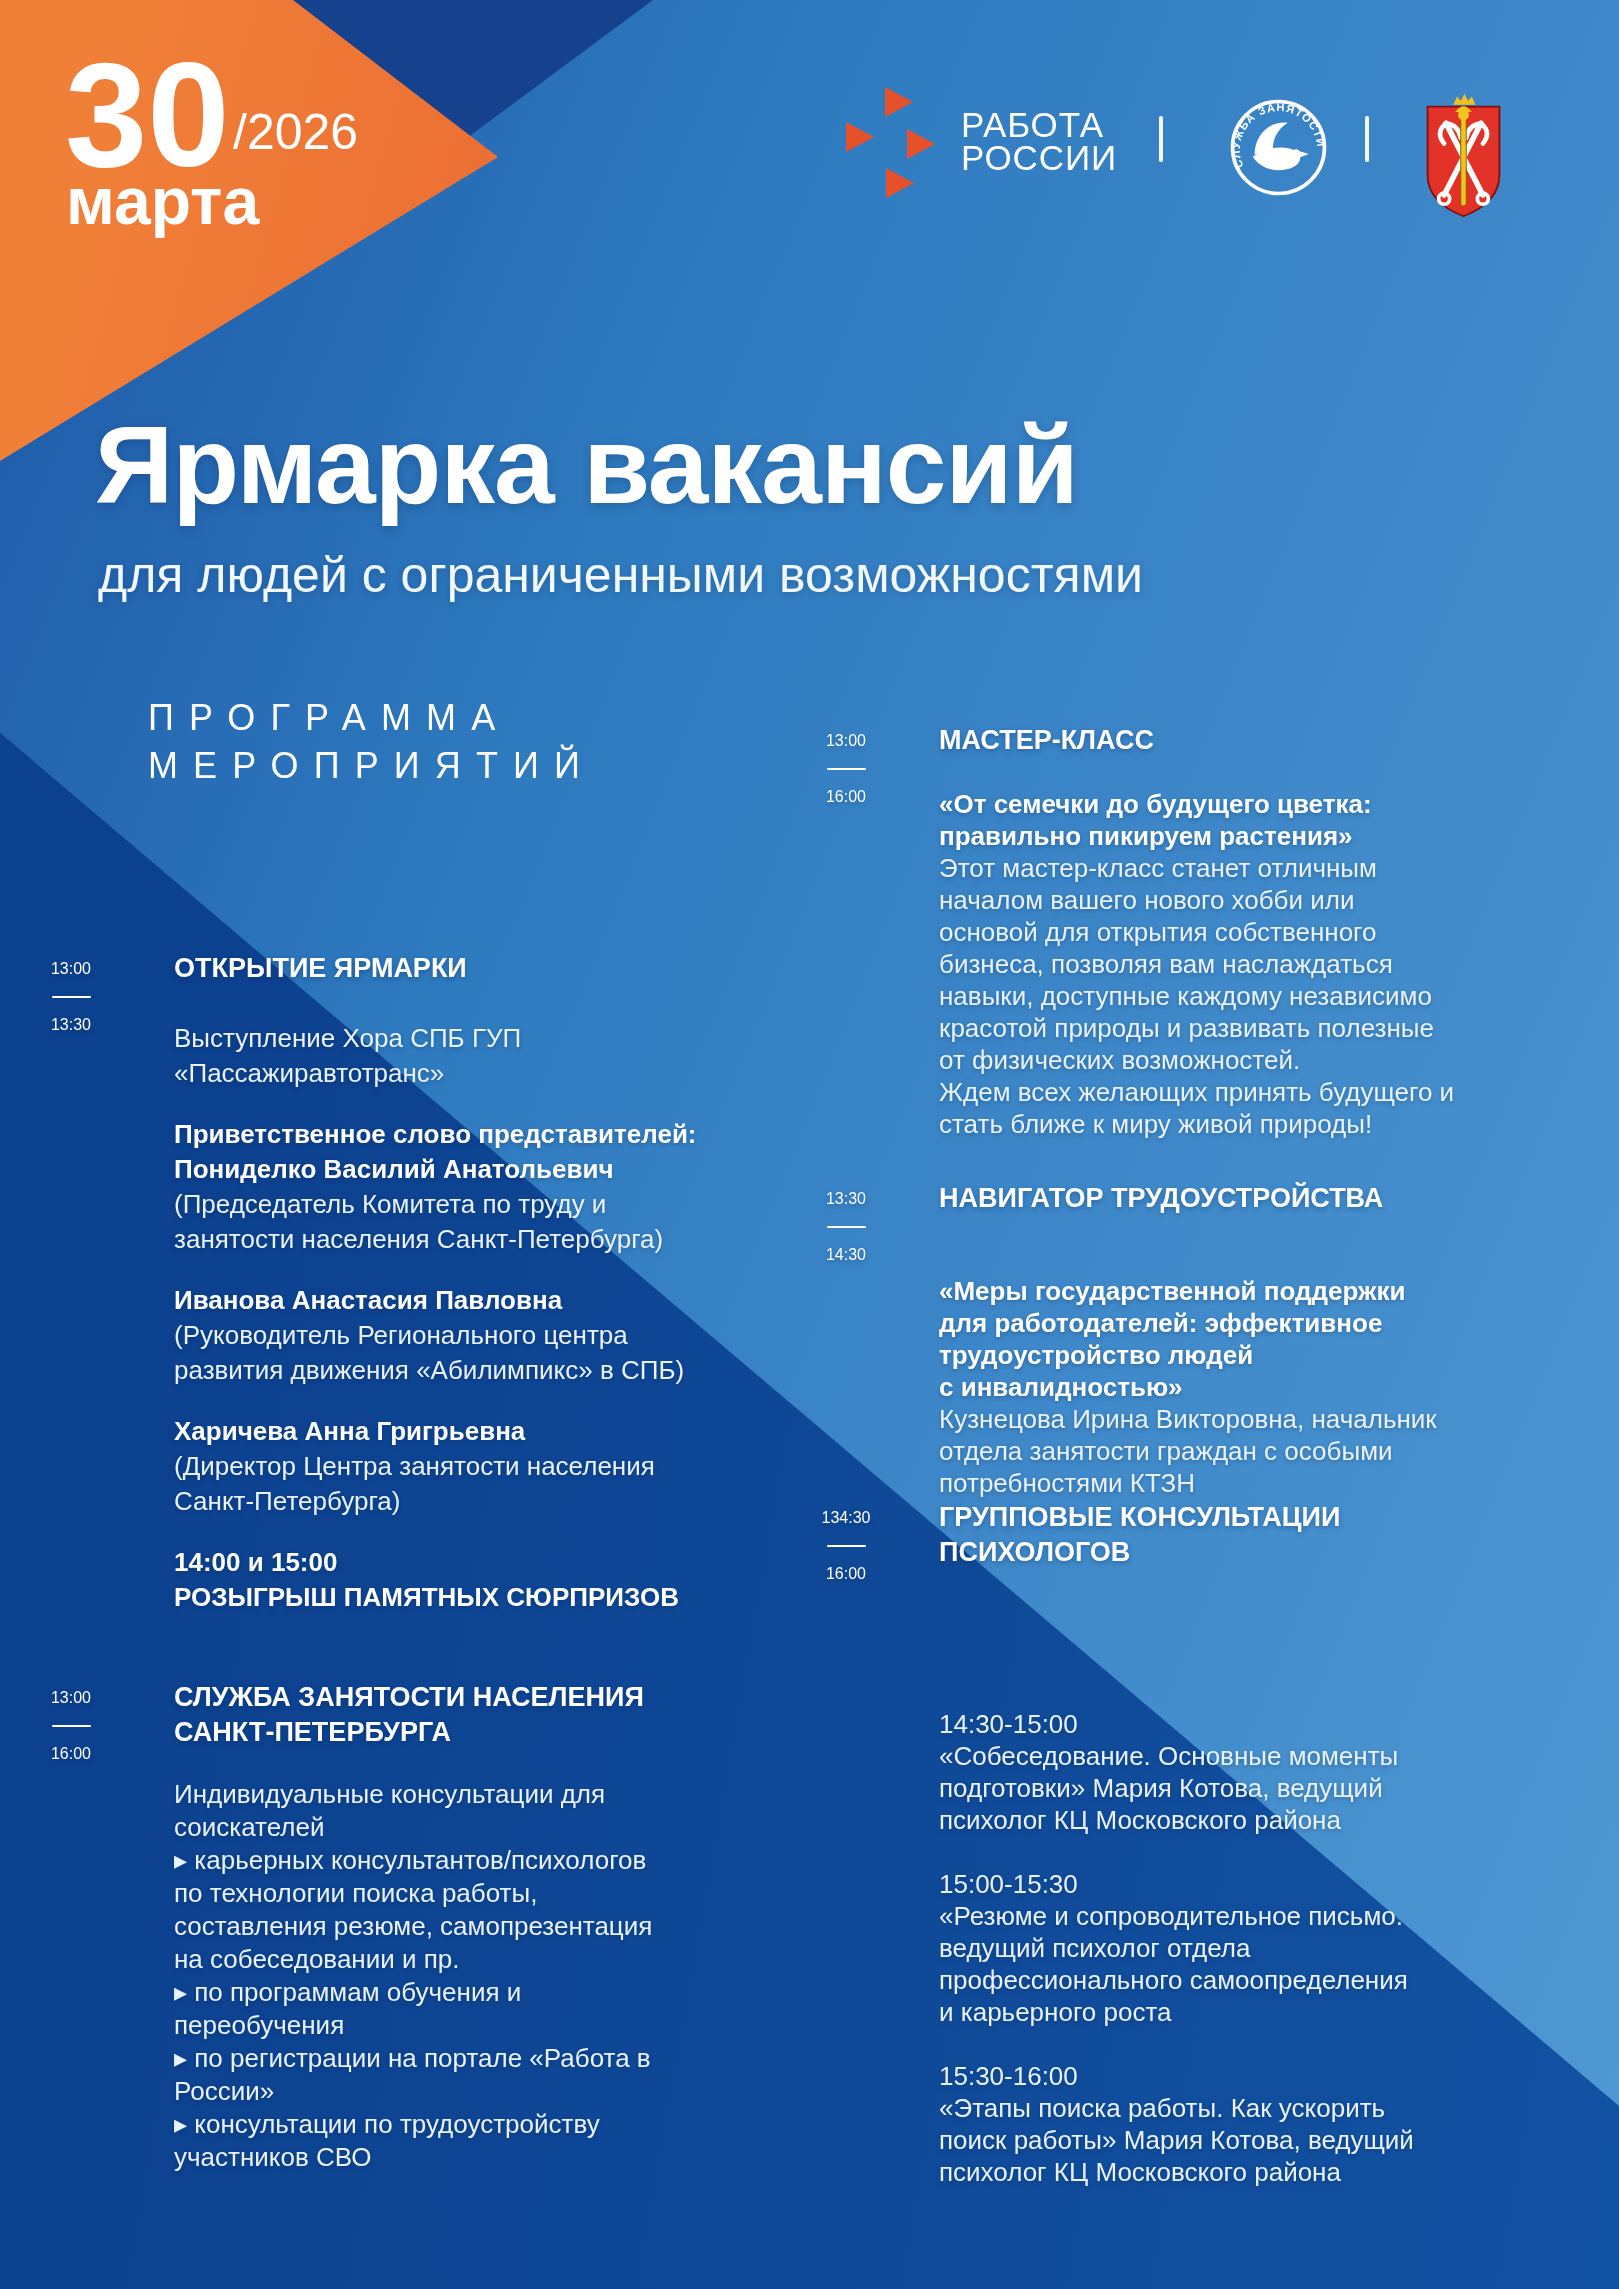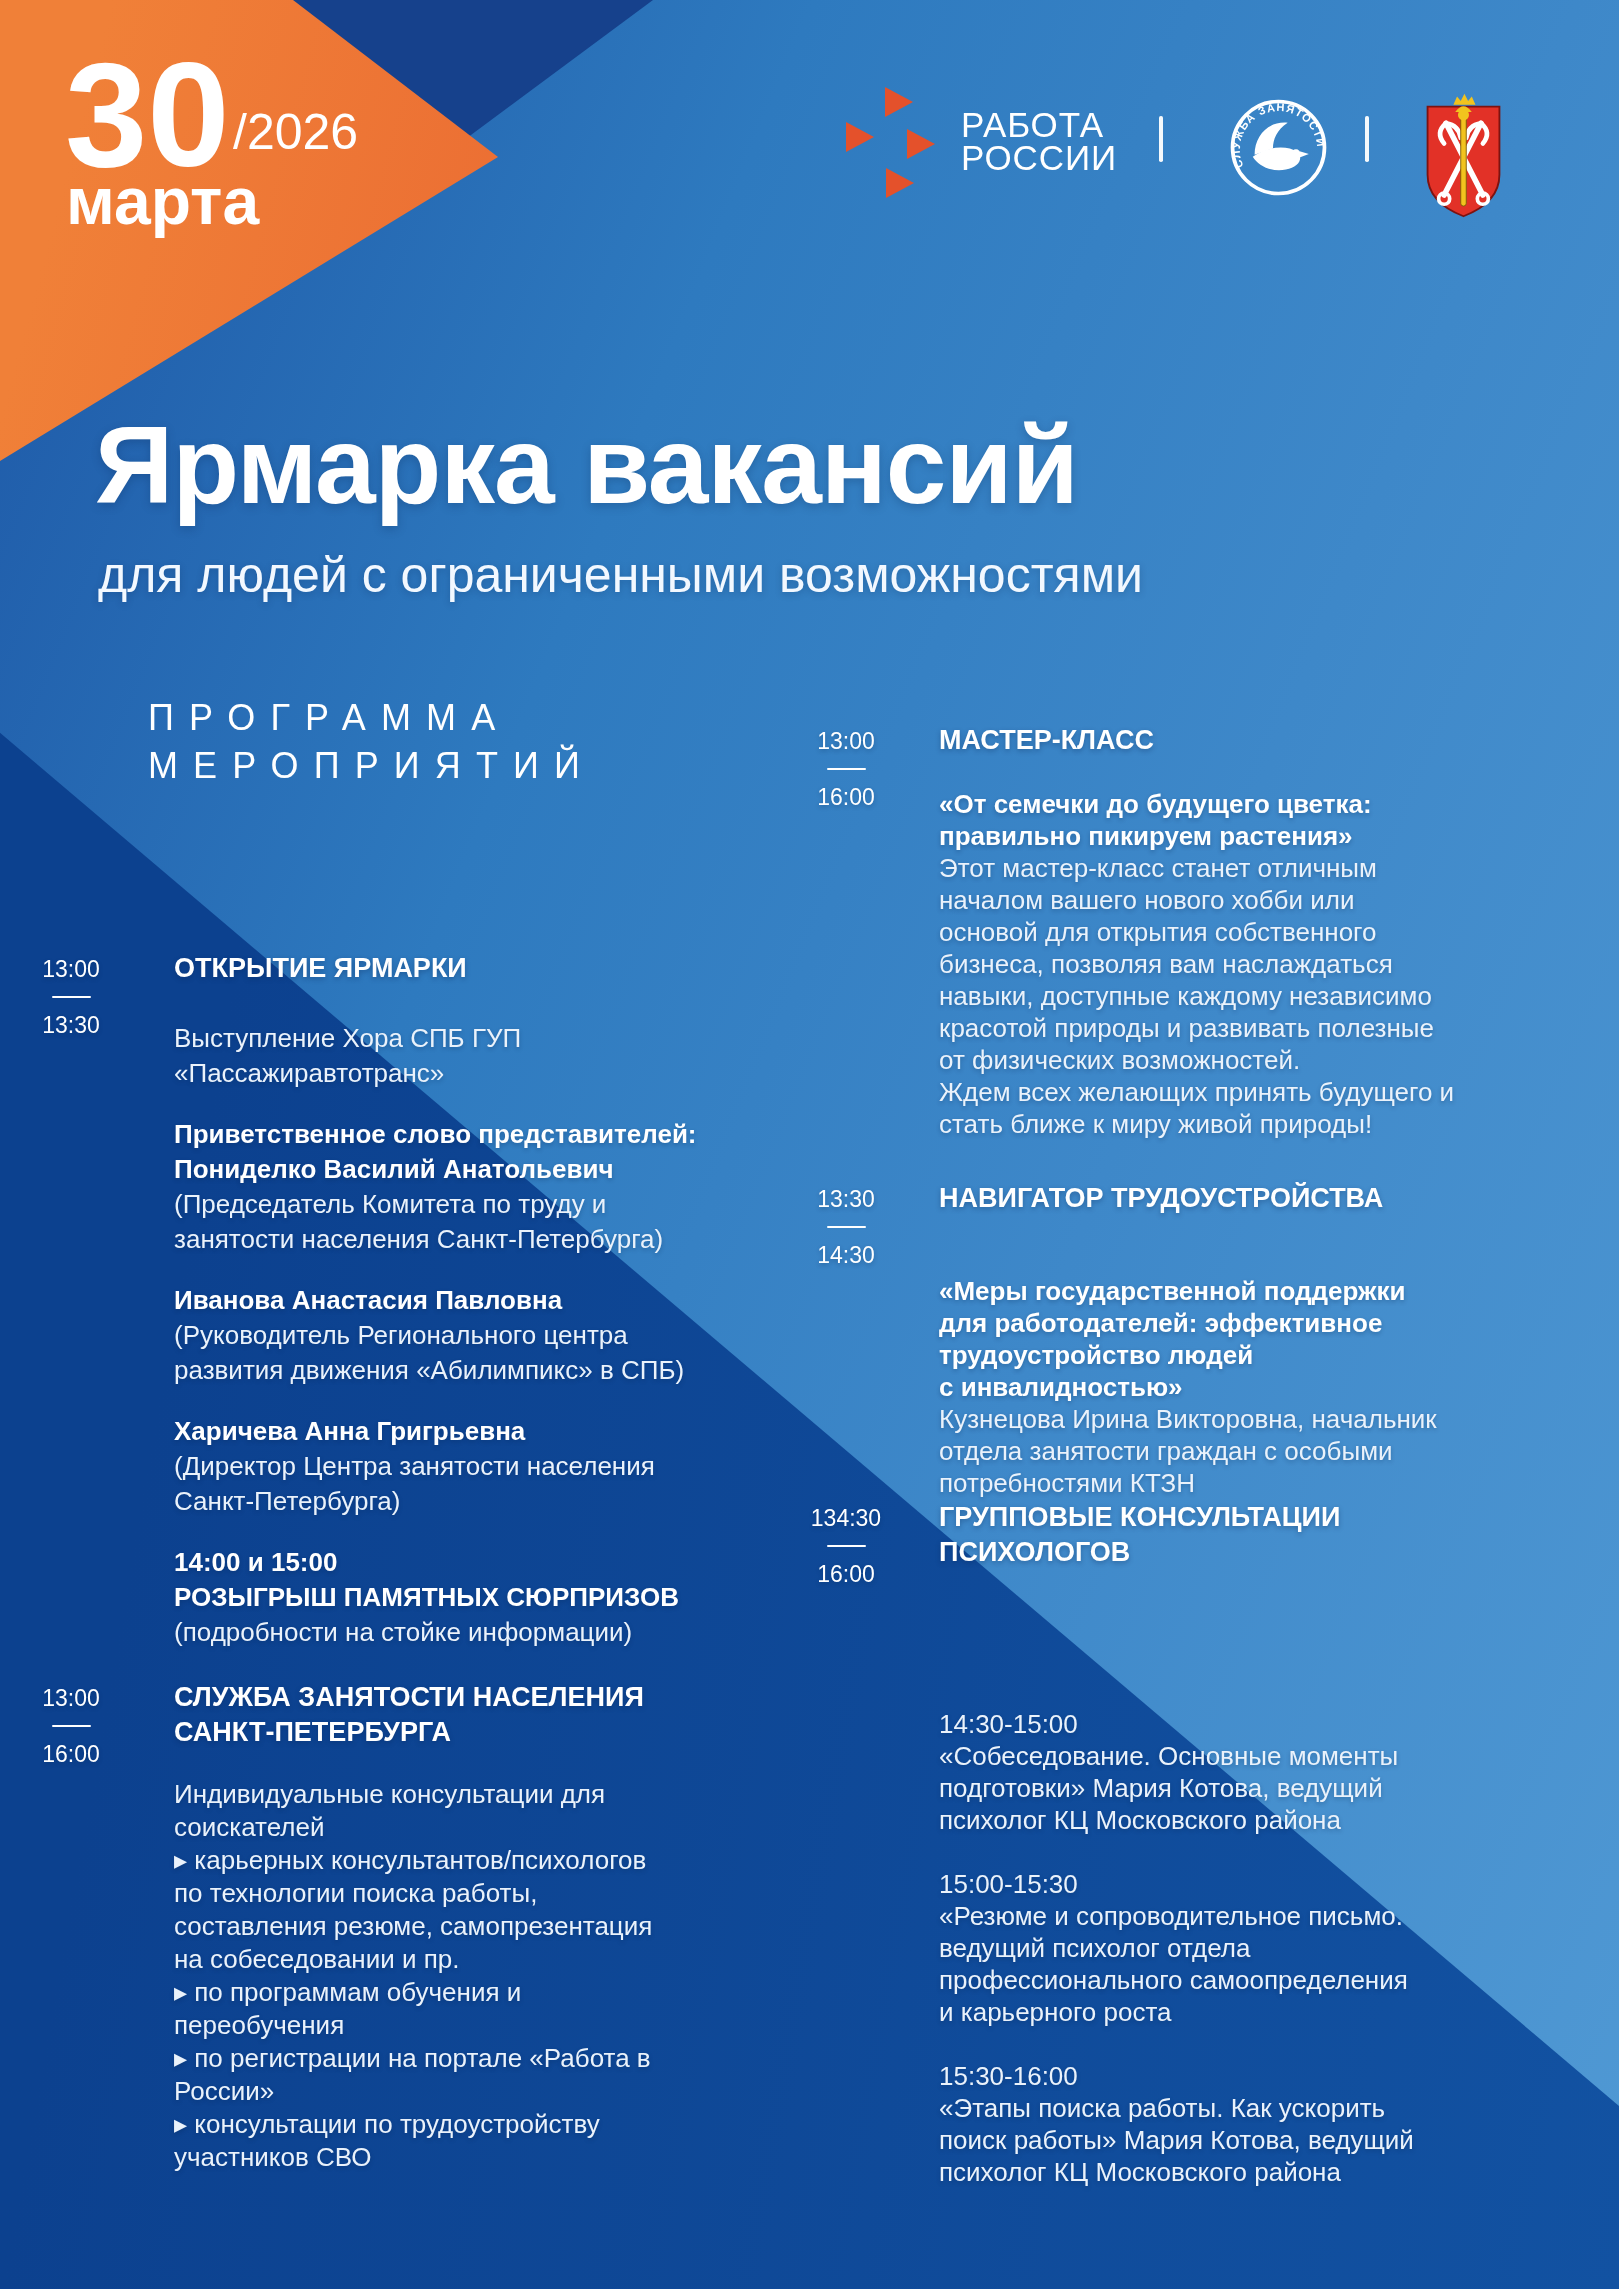--- a/index.html
+++ b/index.html
@@ -43,21 +43,21 @@
   .hdr-divider.d2{left:1365px;}
   .dove-logo{position:absolute;left:1227px;top:96px;width:103px;height:103px;}
   .spb-crest{position:absolute;left:1420px;top:90px;width:87px;height:129px;}
   
   .hero-title{position:absolute;left:95px;top:406px;font-size:109px;line-height:1.1;font-weight:700;color:#fff;letter-spacing:-0.9px;white-space:nowrap;text-shadow:0 2.8px 9.2px rgba(8,35,80,.25);}
   .hero-subtitle{position:absolute;left:98px;top:546px;font-size:50px;font-weight:400;color:#f2f8ff;white-space:nowrap;text-shadow:0 1.8px 7.4px rgba(8,35,80,.25);}
   
   .program-heading{position:absolute;left:148px;top:694px;color:#fff;font-size:36px;line-height:48px;font-weight:400;letter-spacing:0.42em;}
   
   .entry{position:absolute;left:0;width:100%;}
-  .entry .time{position:absolute;top:3.7px;width:92px;text-align:center;color:#fff;font-size:23px;line-height:28px;text-shadow:0 1.8px 4.6px rgba(8,35,80,.3);}
+  .entry .time{position:absolute;top:3.7px;width:92px;text-align:center;color:#fff;font-size:16px;line-height:28px;text-shadow:0 1.8px 4.6px rgba(8,35,80,.3);}
   .c0 .time{left:25px;}
   .c1 .time{left:800px;}
   .time .dash{width:39px;height:2.8px;background:#fff;margin:13px auto;border-radius:1.8px;}
   .entry .content{position:absolute;top:0;}
   .c0 .content{left:174px;}
   .c1 .content{left:939px;}
   .title div{font-weight:700;font-size:27px;line-height:35px;color:#fff;white-space:nowrap;text-shadow:0 1.8px 5.5px rgba(8,35,80,.35);}
   .line{font-size:26px;line-height:35px;color:var(--text_soft);white-space:nowrap;text-shadow:0 1.8px 4.6px rgba(8,35,80,.3);}
   .c1 .line{line-height:32px;}
   .e01 .line{line-height:33px;}
@@ -167,21 +167,20 @@
               <div class="line">развития движения «Абилимпикс» в СПБ)</div>
             </div>
             <div class="block">
               <div class="line bold">Харичева Анна Григрьевна</div>
               <div class="line">(Директор Центра занятости населения</div>
               <div class="line">Санкт-Петербурга)</div>
             </div>
             <div class="block">
               <div class="line bold">14:00 и 15:00</div>
               <div class="line bold">РОЗЫГРЫШ ПАМЯТНЫХ СЮРПРИЗОВ</div>
-              <div class="line">(подробности на стойке информации)</div>
             </div>
           </div>
         </div>
       </div>
       <div class="entry c0 e01">
         <div class="time">
           <div class="t">13:00</div>
           <div class="dash"></div>
           <div class="t">16:00</div>
         </div>

